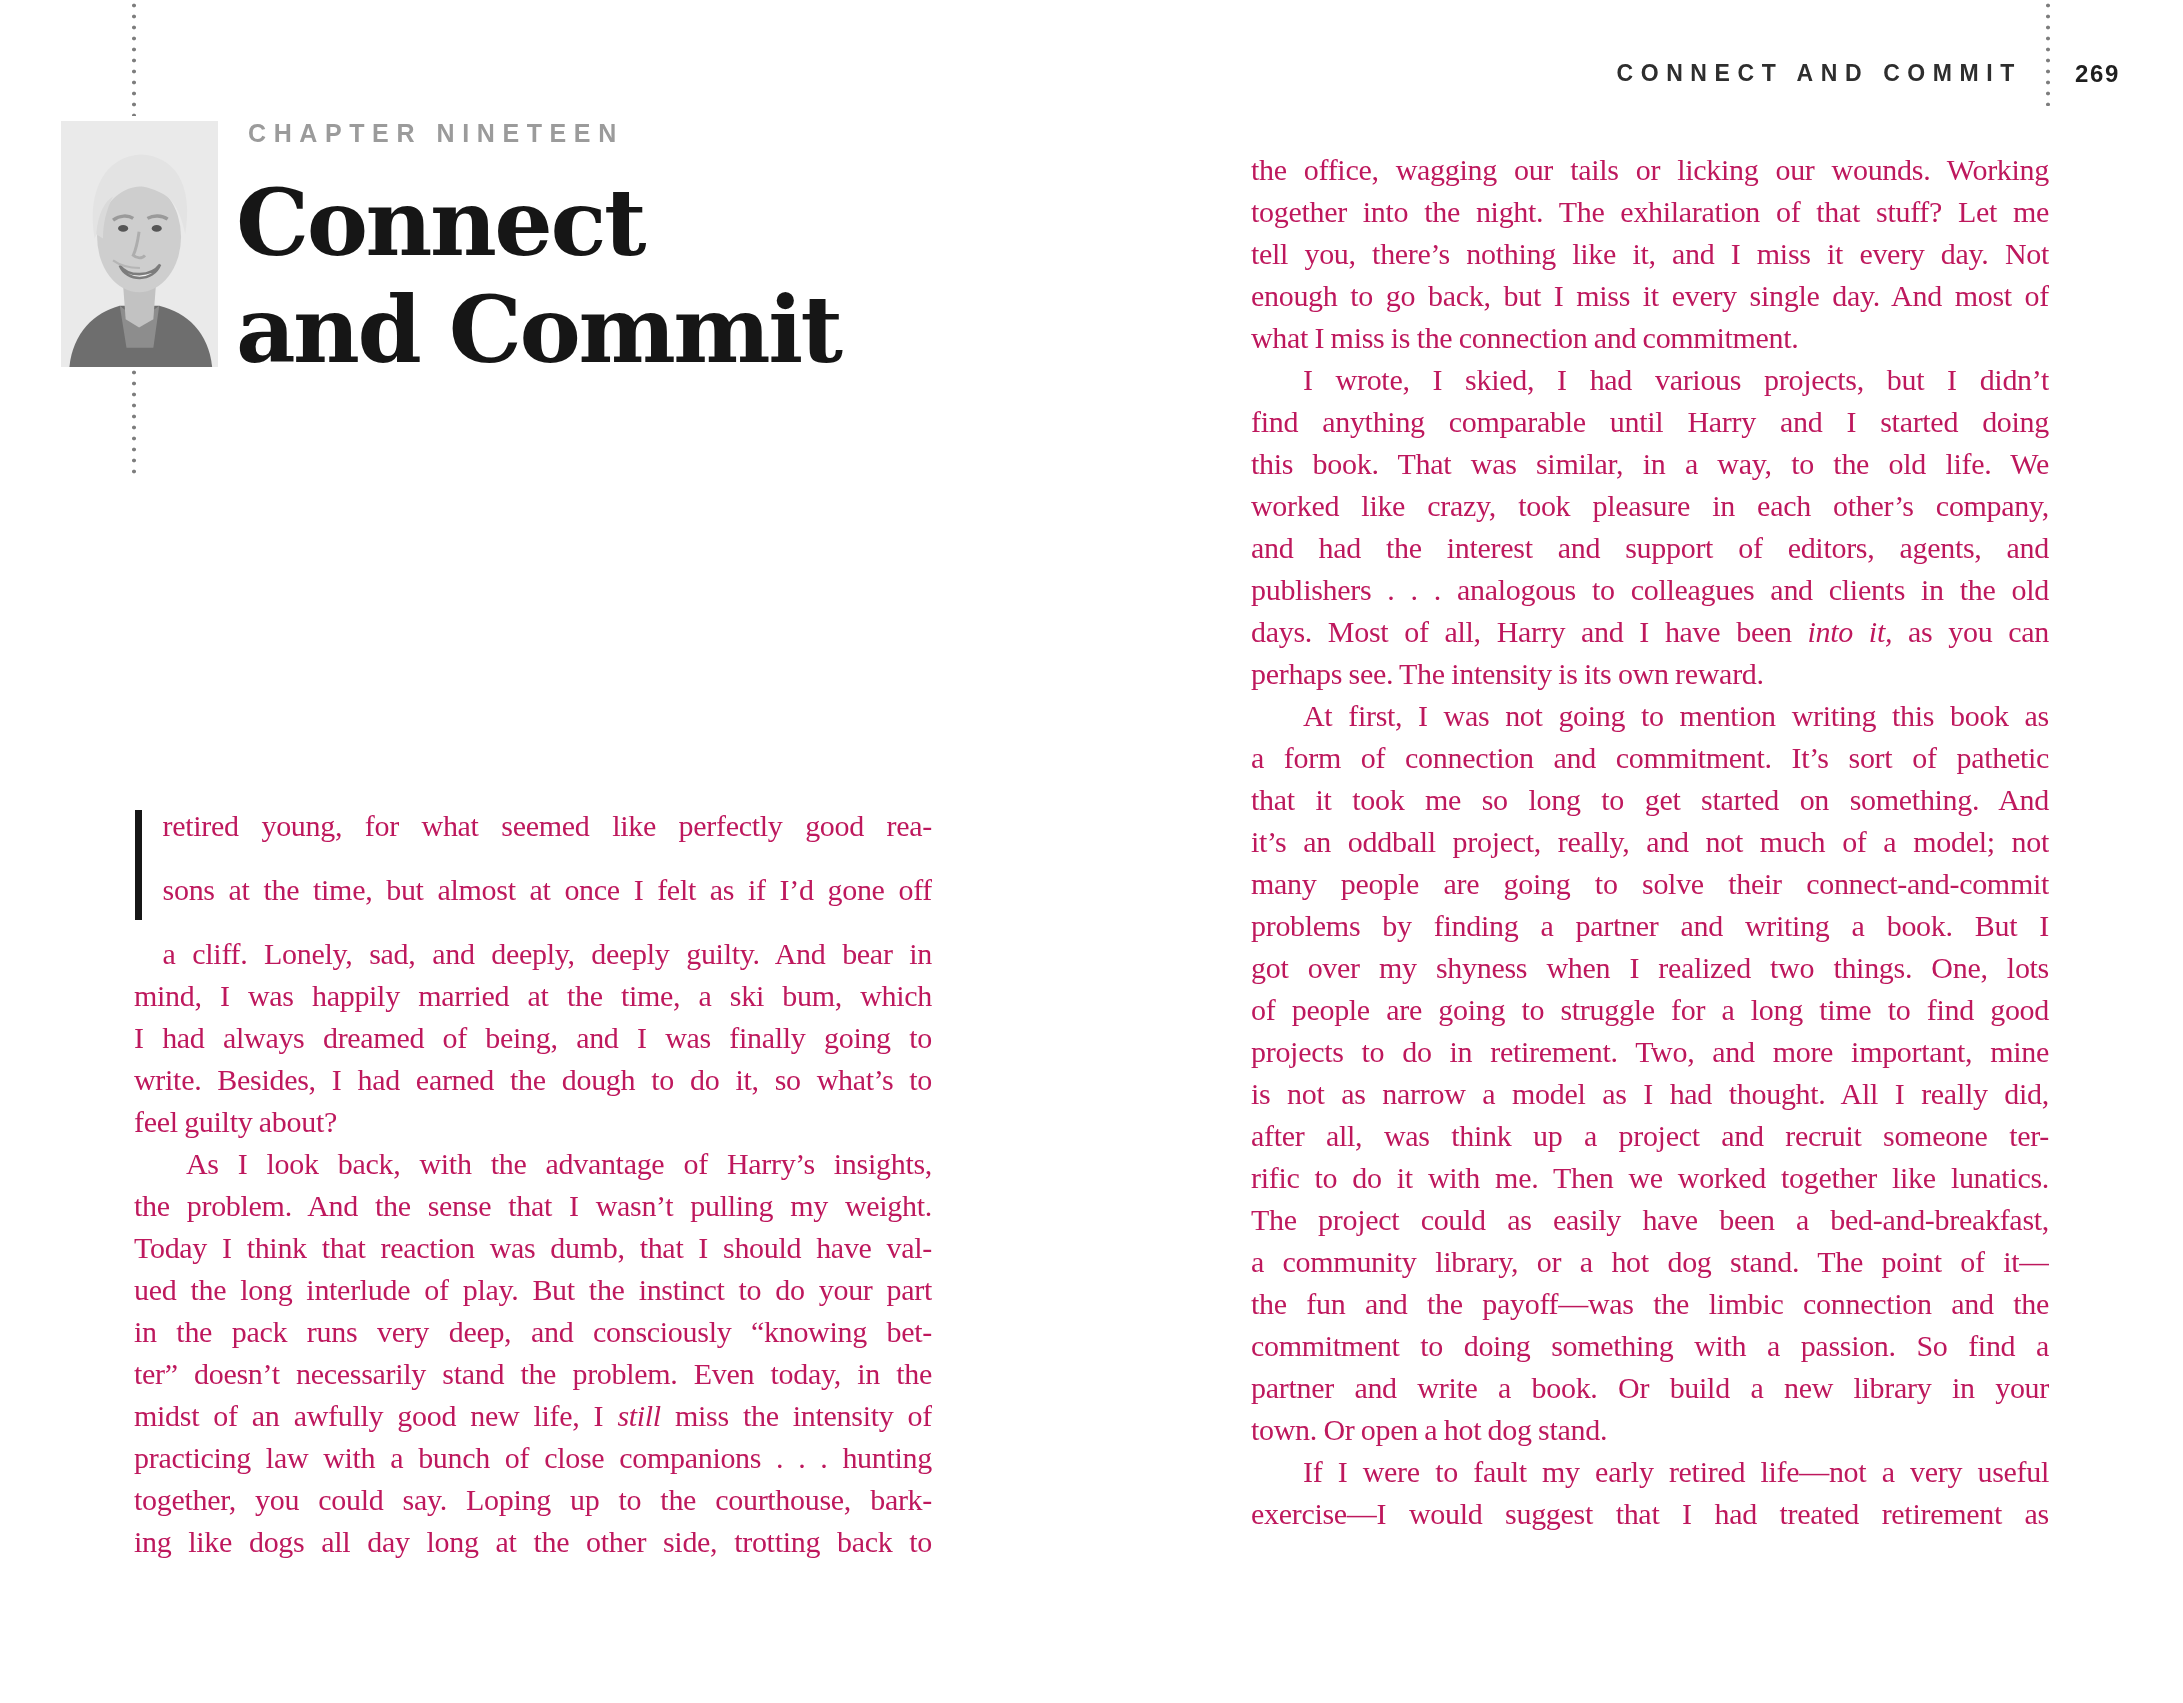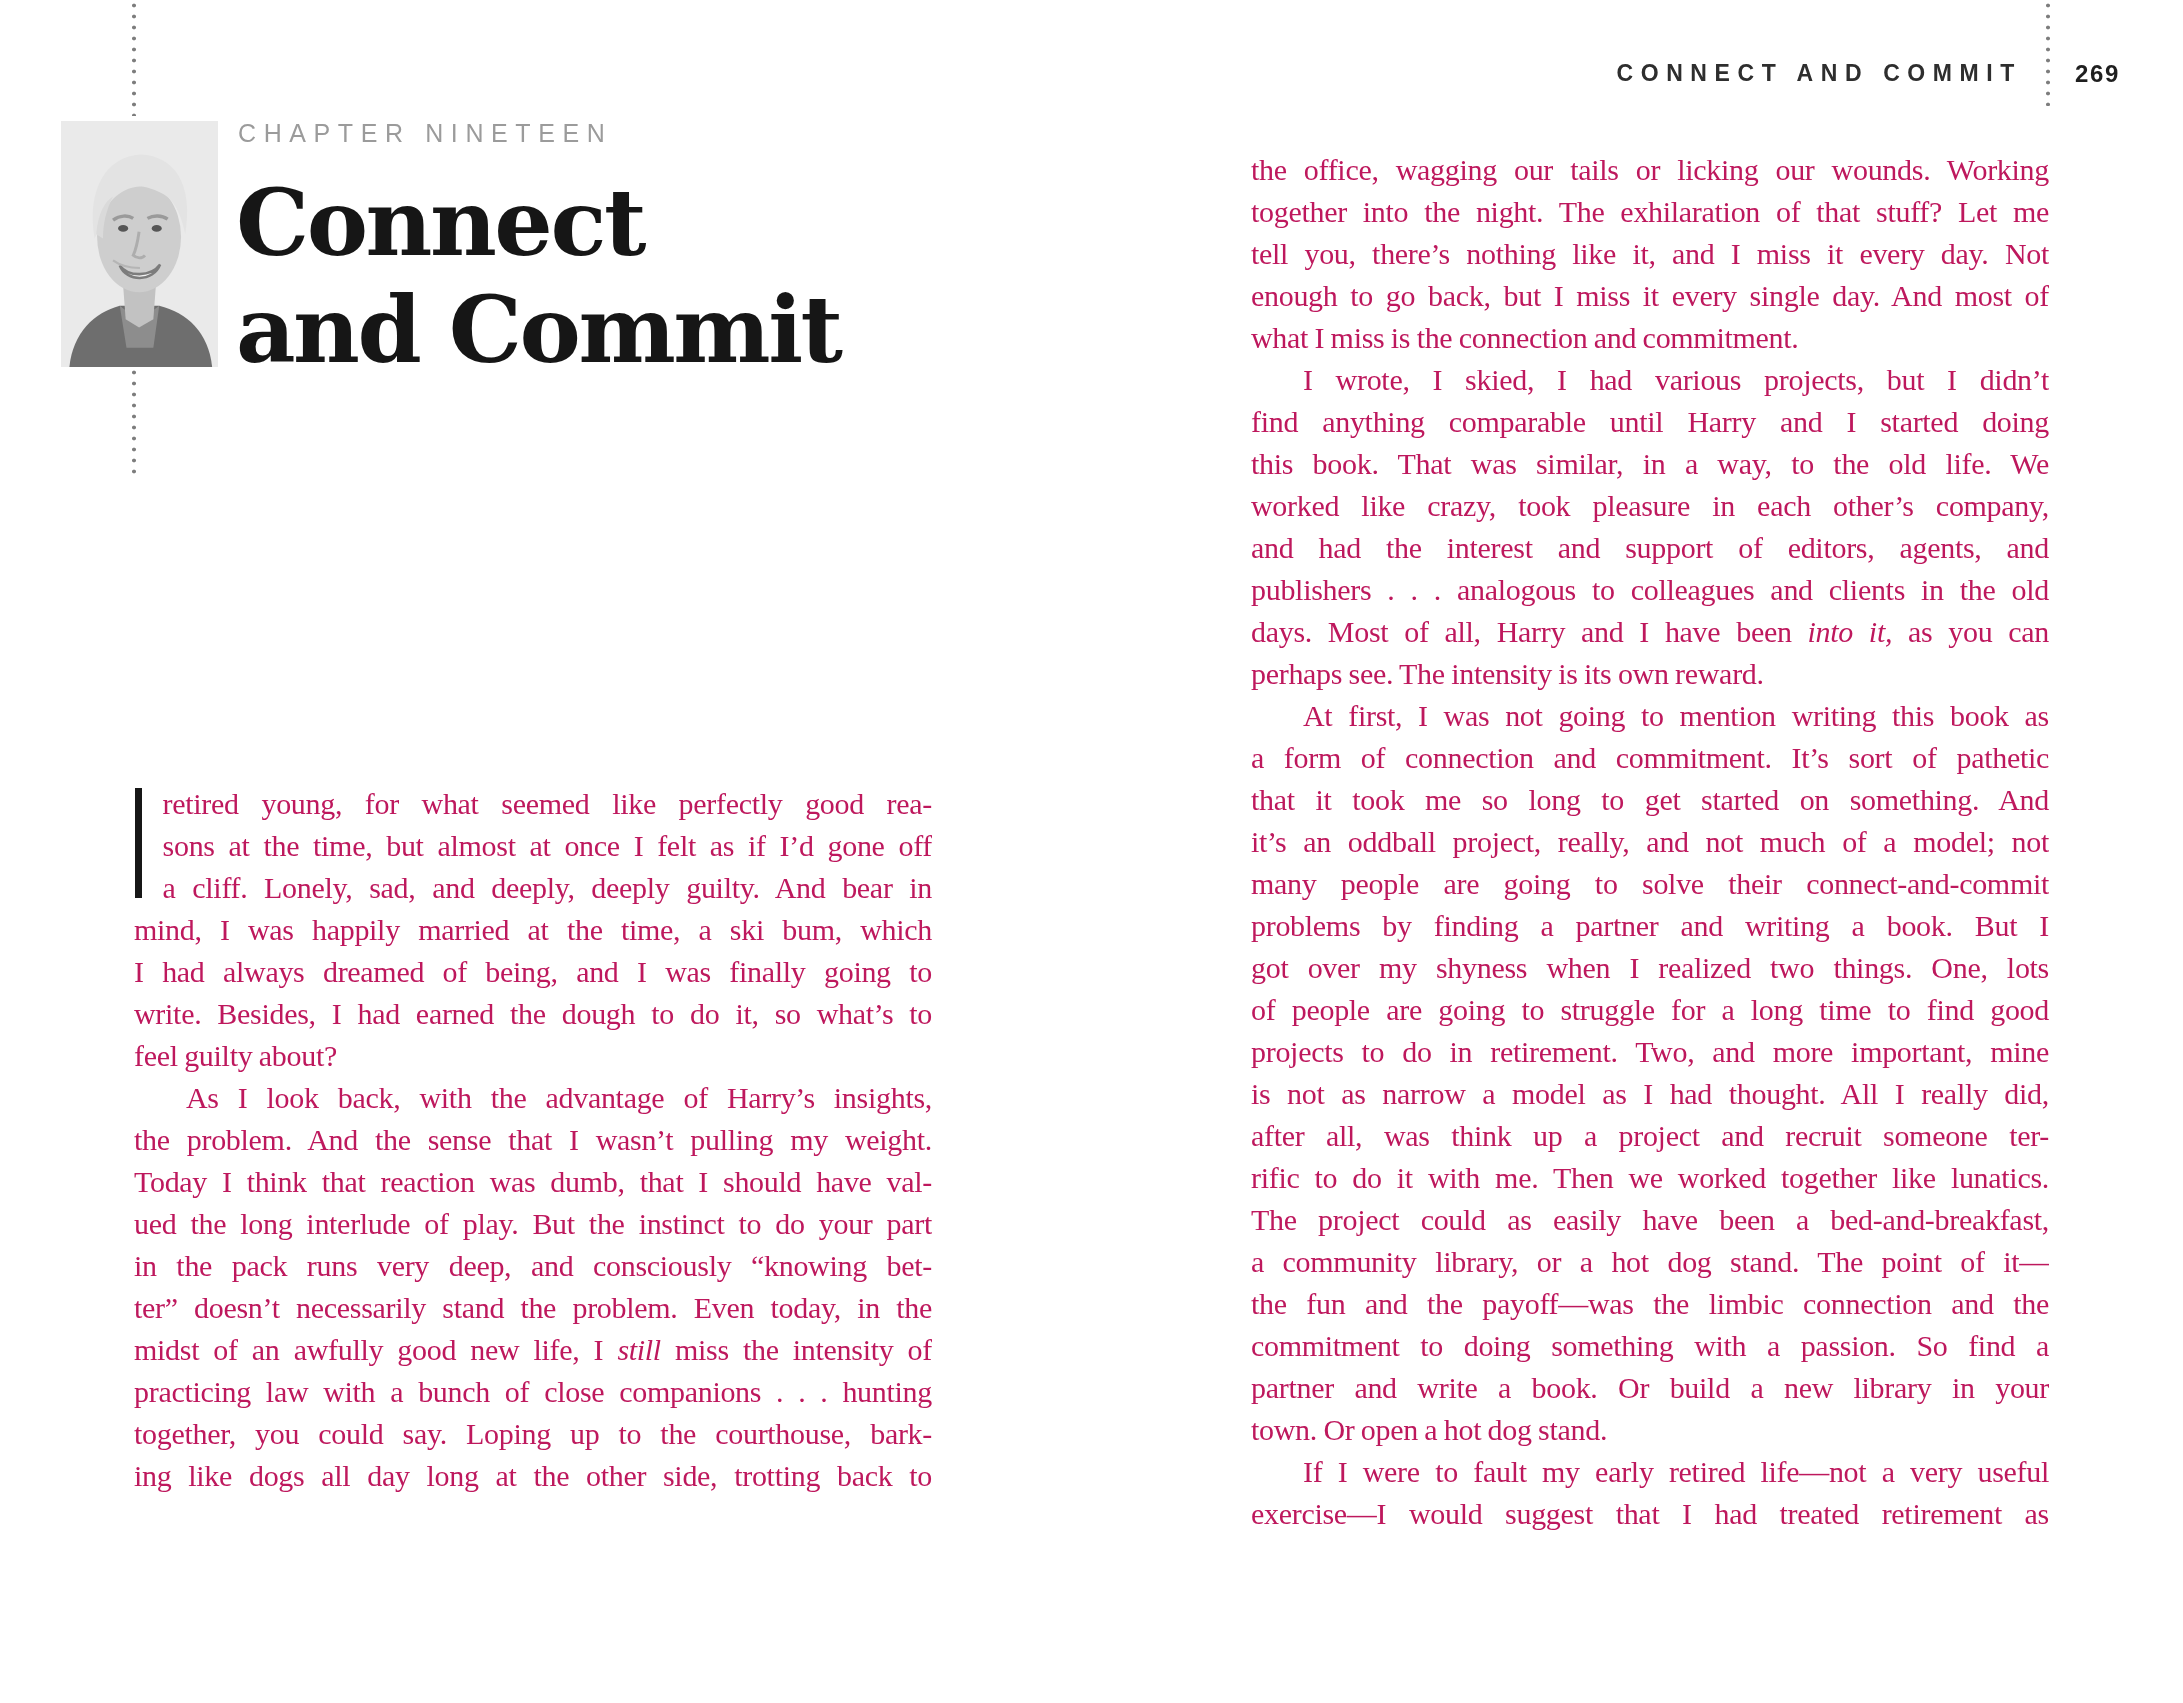--- a/index.html
+++ b/index.html
@@ -8,22 +8,22 @@
     font-family:"Liberation Serif",serif;color:#1b1b1b;overflow:hidden;
   }
   
   .dotrule{
     position:absolute;width:4.2px;
     background-image:radial-gradient(circle at center,#7d7d7d 0 1.7px,rgba(0,0,0,0) 2.2px);
     background-size:4.2px 11px;background-repeat:repeat-y;
   }
   
   .chapter-label{
-    position:absolute;left:238px;top:119px;
-    font-family:"Liberation Sans",sans-serif;font-weight:normal;
+    position:absolute;left:248px;top:119px;
+    font-family:"Liberation Sans",sans-serif;font-weight:bold;
     font-size:25px;letter-spacing:7.6px;color:#9b9b9b;white-space:nowrap;
   }
   .chapter-title{
     position:absolute;left:236px;top:170px;
     font-family:"DejaVu Serif","Liberation Serif",serif;font-weight:bold;
     font-size:92px;line-height:107px;letter-spacing:-2.5px;color:#161616;white-space:nowrap;
   }
   .photo{position:absolute;left:61px;top:121px;width:157px;height:246px;}
   
   .running-header{
@@ -41,21 +41,21 @@
     position:absolute;width:798px;
     font-size:30px;line-height:42px;letter-spacing:-0.3px;word-spacing:-0.8px;
     color:#be185d;
   }
   .col-left{left:134px;top:783px;}
   .col-right{left:1251px;top:149px;}
   .para{position:relative;}
   .line{height:42px;text-align:justify;text-align-last:justify;overflow:hidden;white-space:nowrap0;}
   .line.endline{text-align-last:left;}
   .line.pindent{padding-left:52px;}
-  .line.dropind{padding-left:28.6px;}
+  .line.dropind{padding-left:28.6px;margin-top:22px;}
   .dropcap-bar{position:absolute;left:0.8px;top:5px;width:7.6px;height:110px;background:#171717;}
   em{font-style:italic;}
 </style>
 </head>
 <body>
 
 <div class="canvas">
 
   <div class="dotrule" style="left:132px;top:0;height:116px;"></div>
   <div class="dotrule" style="left:132px;top:367px;height:107px;"></div>

